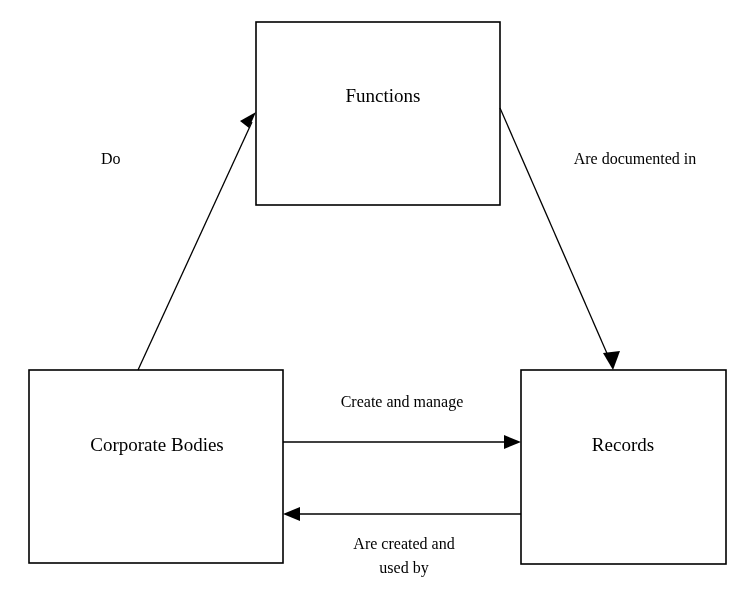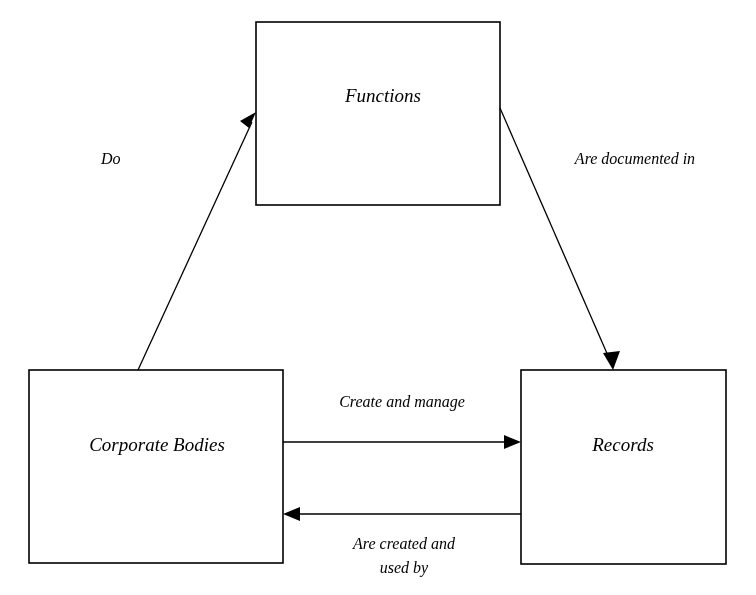--- a/index.html
+++ b/index.html
@@ -11,21 +11,20 @@
   body {
     font-family: "Liberation Serif", "DejaVu Serif", serif;
     color: #000000;
   }
   #diagram-root {
     position: relative;
     width: 756px;
     height: 595px;
     background: #ffffff;
     overflow: hidden;
-    font-style: italic;
   }
   #diagram-svg {
     position: absolute;
     left: 0;
     top: 0;
     width: 756px;
     height: 595px;
     display: block;
   }
   .node-box {

